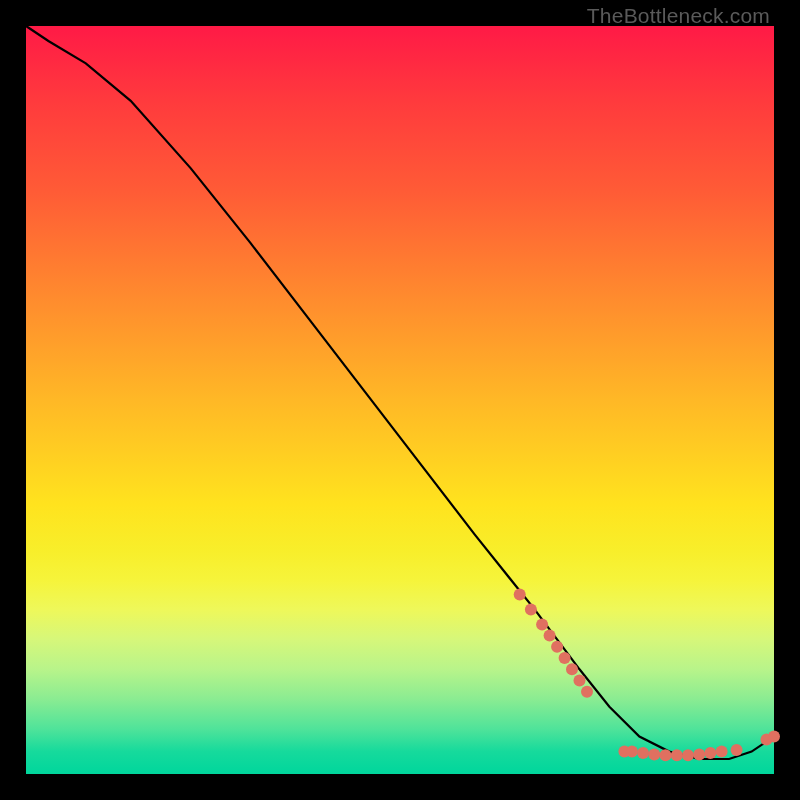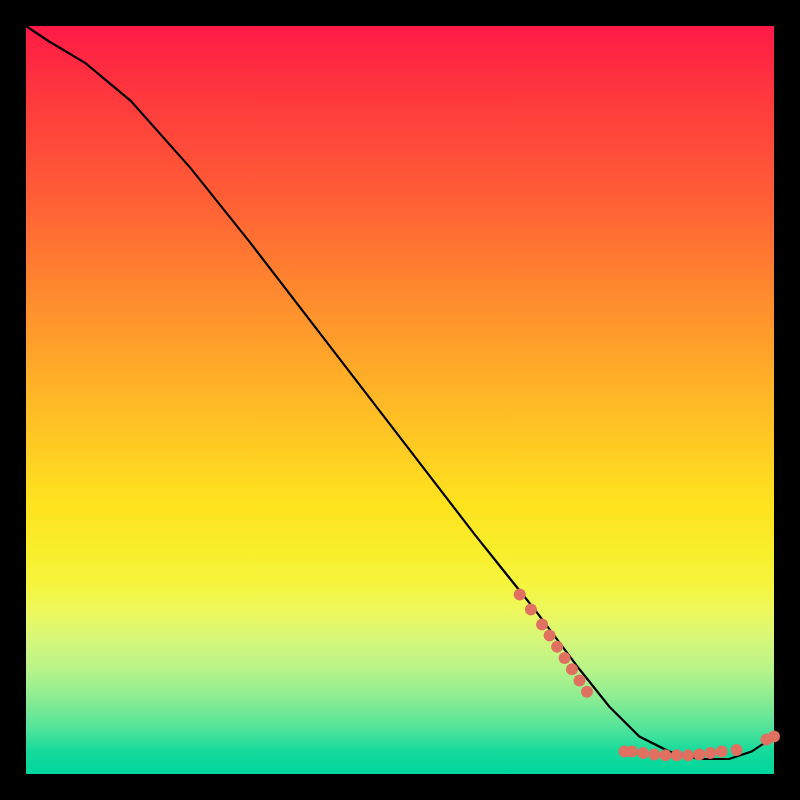--- a/index.html
+++ b/index.html
@@ -60,20 +60,21 @@
     top: 0;
     width: 748px;
     height: 748px;
     overflow: visible;
   }
 </style>
 </head>
 <body>
 
 <div class="stage">
+  <div class="watermark">TheBottleneck.com</div>
 
   <div class="plot">
     <svg class="curve" viewBox="0 0 748 748" preserveAspectRatio="none">
       <path id="main-curve" fill="none" stroke="#000" stroke-width="2.2" stroke-linecap="round" d="M0.0 0.0 L22.4 15.0 L59.8 37.4 L104.7 74.8 L164.6 142.1 L224.4 216.9 L299.2 314.2 L374.0 411.4 L448.8 508.6 L508.6 583.4 L553.5 643.3 L583.4 680.7 L613.4 710.6 L643.3 725.6 L673.2 733.0 L703.1 733.0 L725.6 725.6 L748.0 710.6"></path>
       <g id="dots">
           <circle cx="493.7" cy="568.5" r="6" fill="#e07060"></circle>
           <circle cx="504.9" cy="583.4" r="6" fill="#e07060"></circle>
           <circle cx="516.1" cy="598.4" r="6" fill="#e07060"></circle>
           <circle cx="523.6" cy="609.6" r="6" fill="#e07060"></circle>
           <circle cx="531.1" cy="620.8" r="6" fill="#e07060"></circle>

